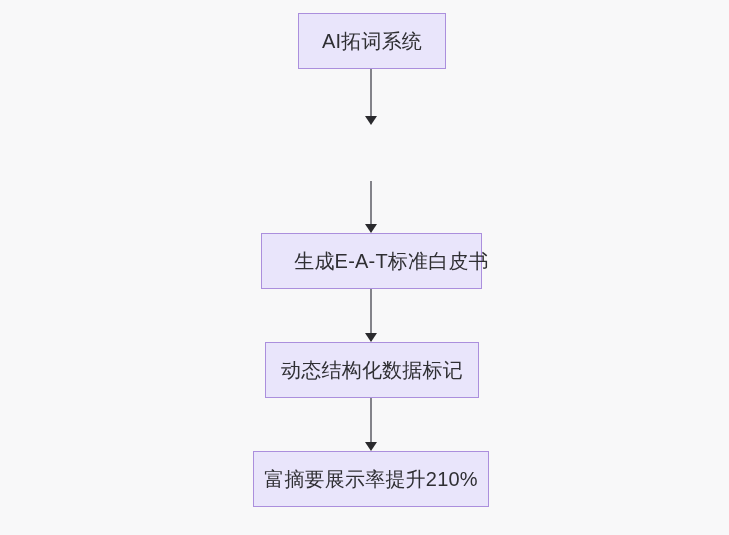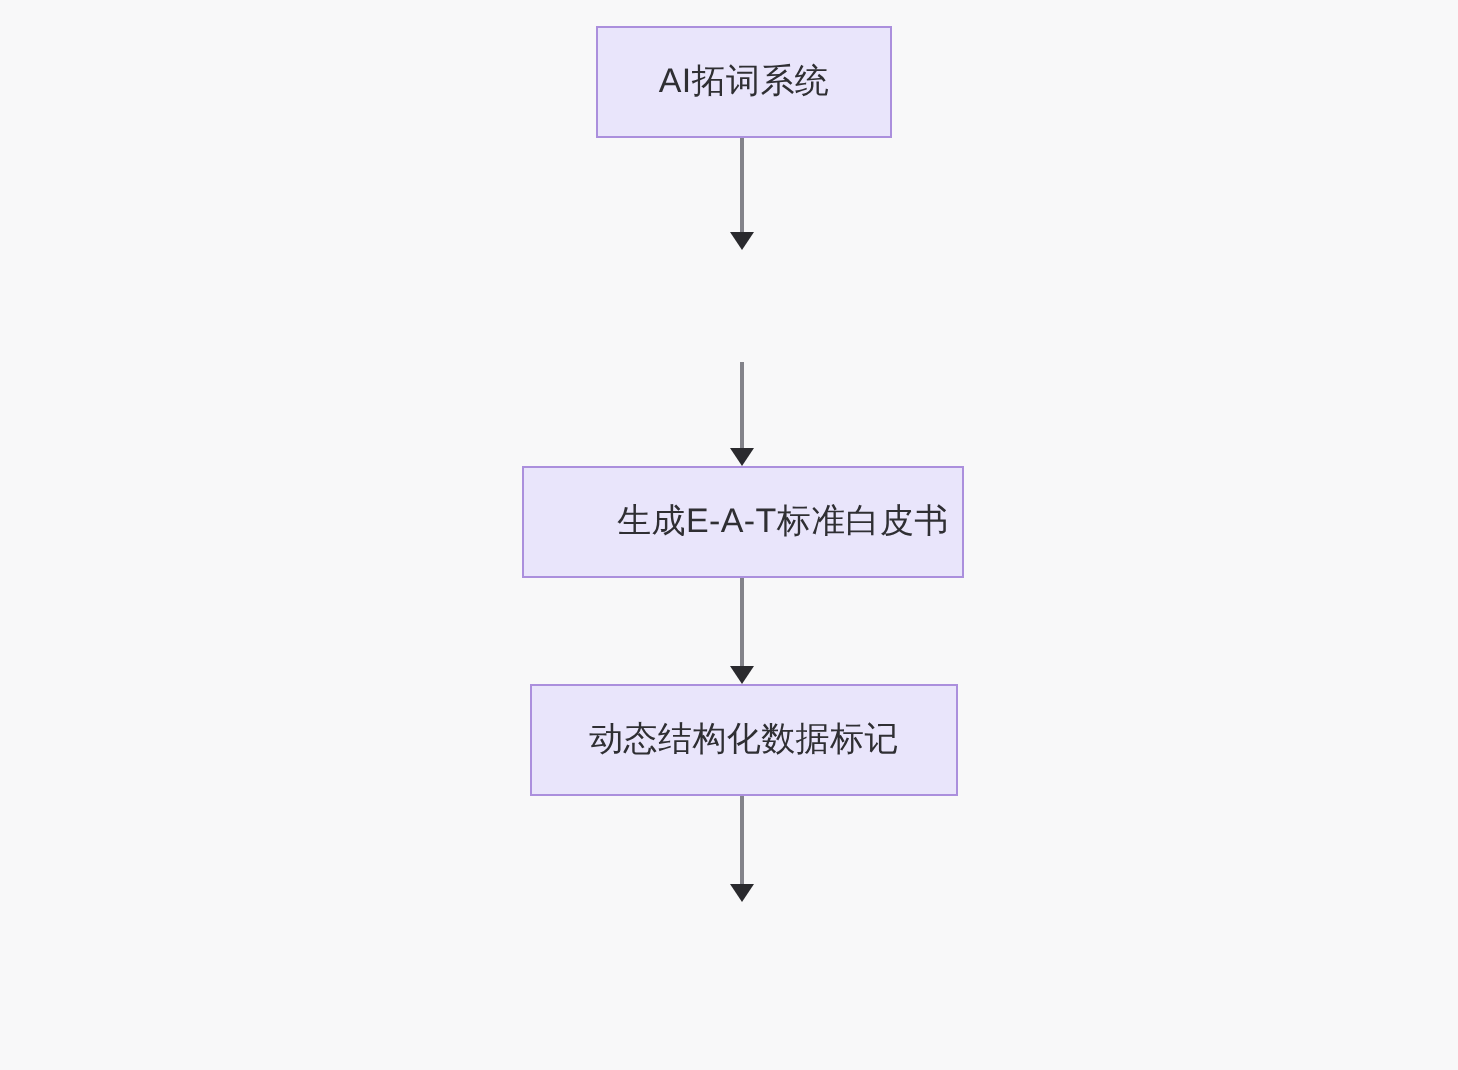--- a/index.html
+++ b/index.html
@@ -21,21 +21,21 @@
   }
   .node {
     position: absolute;
     box-sizing: border-box;
     background: #e9e5fb;
     border: 1.6px solid #ab8fdd;
     display: flex;
     align-items: center;
     justify-content: center;
     color: #2f2f33;
-    font-size: 17px;
+    font-size: 20px;
     line-height: 1.2;
     letter-spacing: 0.2px;
     white-space: nowrap;
   }
   .node-label {
     display: block;
   }
   .connector {
     position: absolute;
     width: 14px;
@@ -89,14 +89,17 @@
 
   <div class="node" style="left:265px; top:342px; width:214px; height:56px;">
     <span class="node-label">动态结构化数据标记</span>
   </div>
 
   <div class="connector" style="left:364px; top:398px; height:53px;">
     <span class="conn-line" style="height:44px;"></span>
     <span class="conn-head" style="top:44px;"></span>
   </div>
 
+  <div class="node" style="left:253px; top:451px; width:236px; height:56px;">
+    <span class="node-label">富摘要展示率提升210%</span>
+  </div>
 
 </div>
 
 </body></html>

